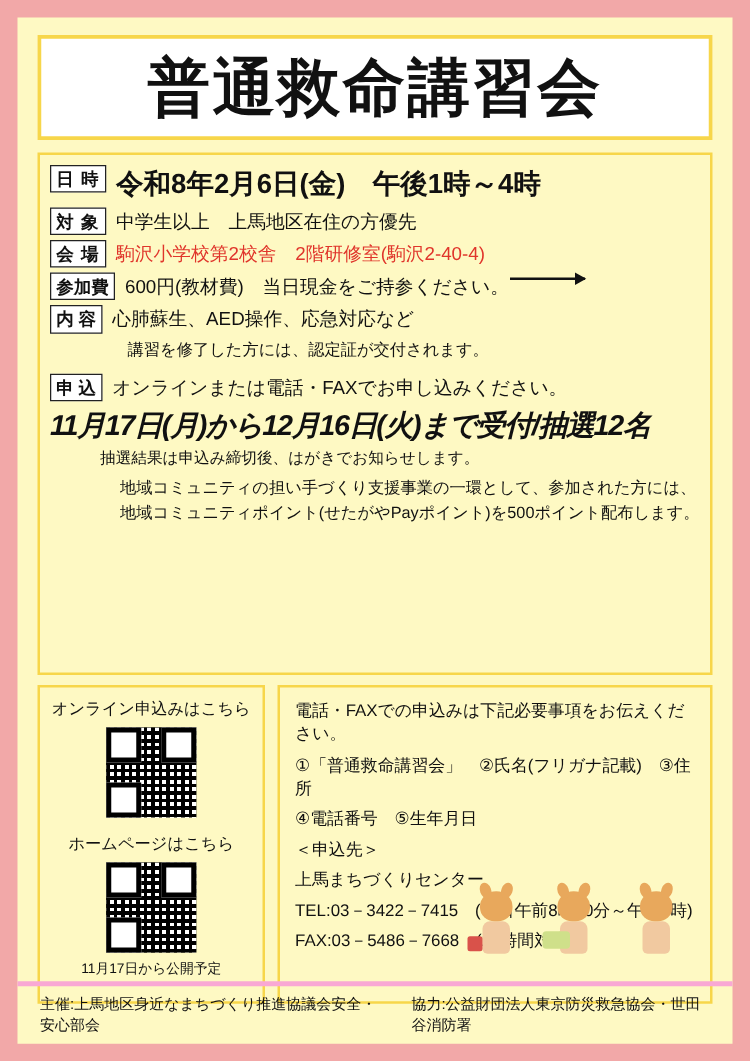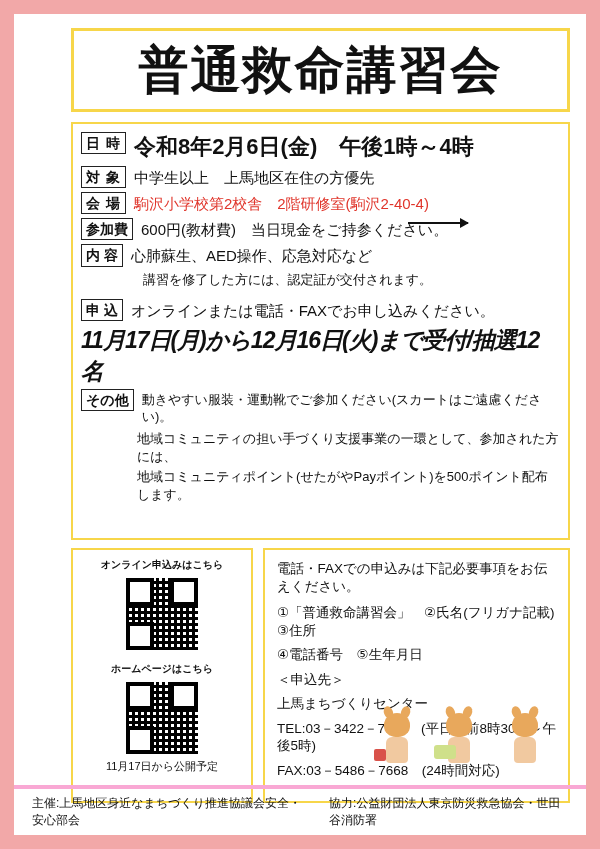--- a/index.html
+++ b/index.html
@@ -6,23 +6,22 @@
   body{
     width:600px;height:849px;
     background:#f2a8a8;
     font-family:"Liberation Sans","DejaVu Sans",sans-serif;
     overflow:hidden;
   }
   .poster{
     position:absolute;
     left:14px;top:14px;
     width:572px;height:821px;
-    background:#ffffff;
-    box-sizing:border-box;
-    padding-left:41px;
+    background:#fef9c3;
+    box-sizing:border-box;
   }
   
   .title-wrap{
     margin:14px 16px 0 16px;
     border:3px solid #f7d64a;
     background:#fff;
     height:78px;
     display:flex;align-items:center;justify-content:center;
   }
   .title{
@@ -138,21 +137,21 @@
     height:255px;
   }
   .left-col{
     width:182px;
     border:2px solid #f7d64a;
     box-sizing:border-box;
     text-align:center;
     padding-top:8px;
   }
   .qr-title{
-    font-size:10px;font-weight:bold;color:#111;margin-bottom:6px;
+    font-size:13px;font-weight:normal;color:#111;margin-bottom:6px;
   }
   .qr{
     width:72px;height:72px;margin:0 auto;
     background:
       repeating-linear-gradient(90deg,#000 0 3px,#fff 3px 6px),
       repeating-linear-gradient(0deg,#000 0 3px,#fff 3px 6px);
     background-blend-mode:multiply;
     position:relative;
   }
   .qr:before,.qr:after{
@@ -256,25 +255,22 @@
     <div class="sub indent">講習を修了した方には、認定証が交付されます。</div>
 
     <div class="arrow"></div>
 
     <div class="row" style="margin-top:10px">
       <div class="label wide">申 込</div>
       <div class="val">オンラインまたは電話・FAXでお申し込みください。</div>
     </div>
 
     <div class="headline">11月17日(月)から12月16日(火)まで受付/抽選12名</div>
-
-    <div class="row">
-      <div class="label wide">その他</div>
-      <div class="val small">動きやすい服装・運動靴でご参加ください(スカートはご遠慮ください)。</div>
-    </div>
+    <div class="note-small">抽選結果は申込み締切後、はがきでお知らせします。</div>
+
     <div class="sub" style="margin-left:56px">地域コミュニティの担い手づくり支援事業の一環として、参加された方には、</div>
     <div class="sub" style="margin-left:56px">地域コミュニティポイント(せたがやPayポイント)を500ポイント配布します。</div>
   </div>
 
   <div class="lower">
     <div class="left-col">
       <div class="qr-title">オンライン申込みはこちら</div>
       <div class="qr">
           <i></i>
         </div>

